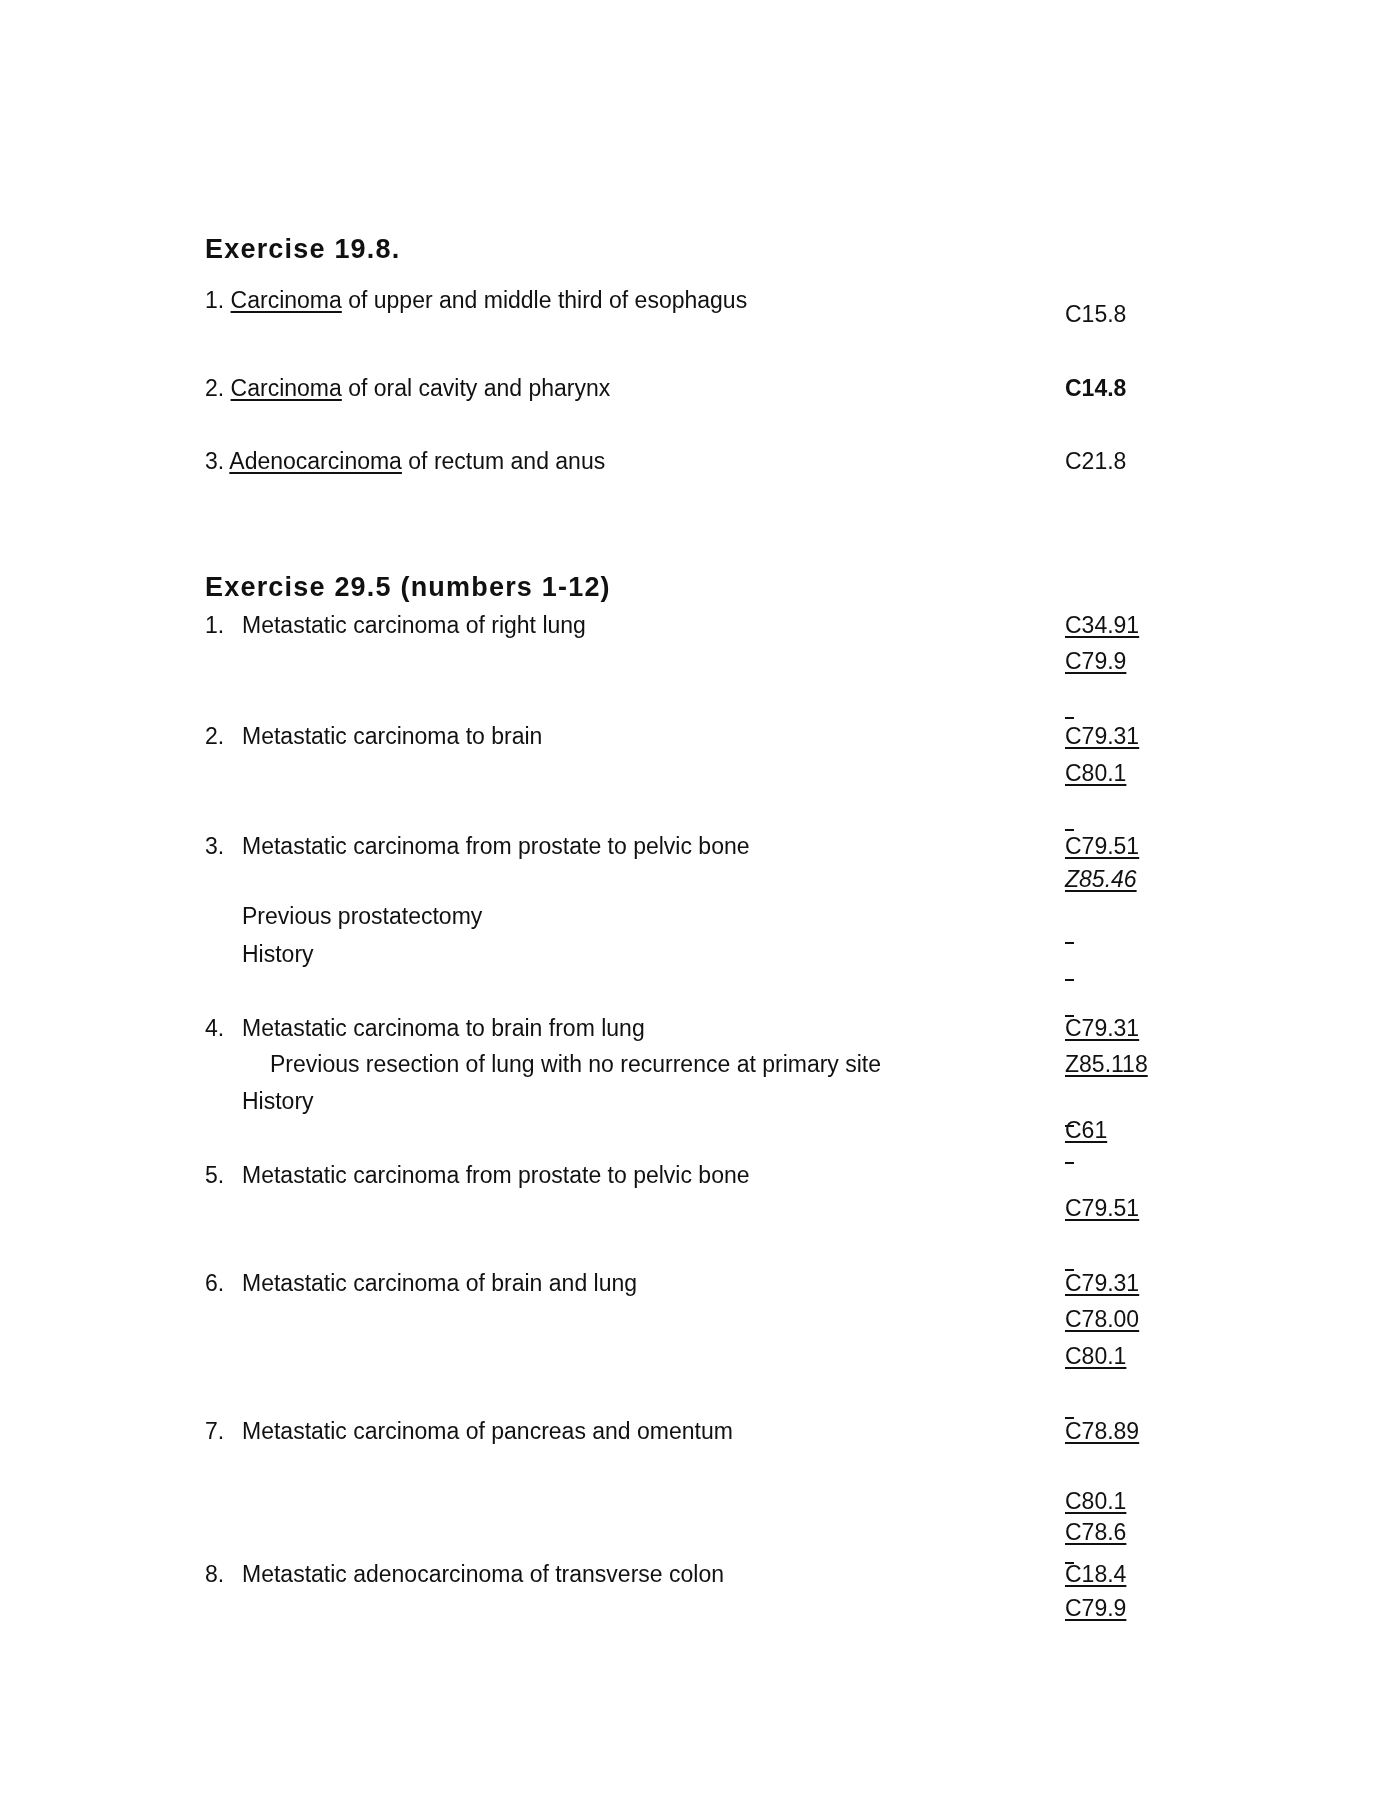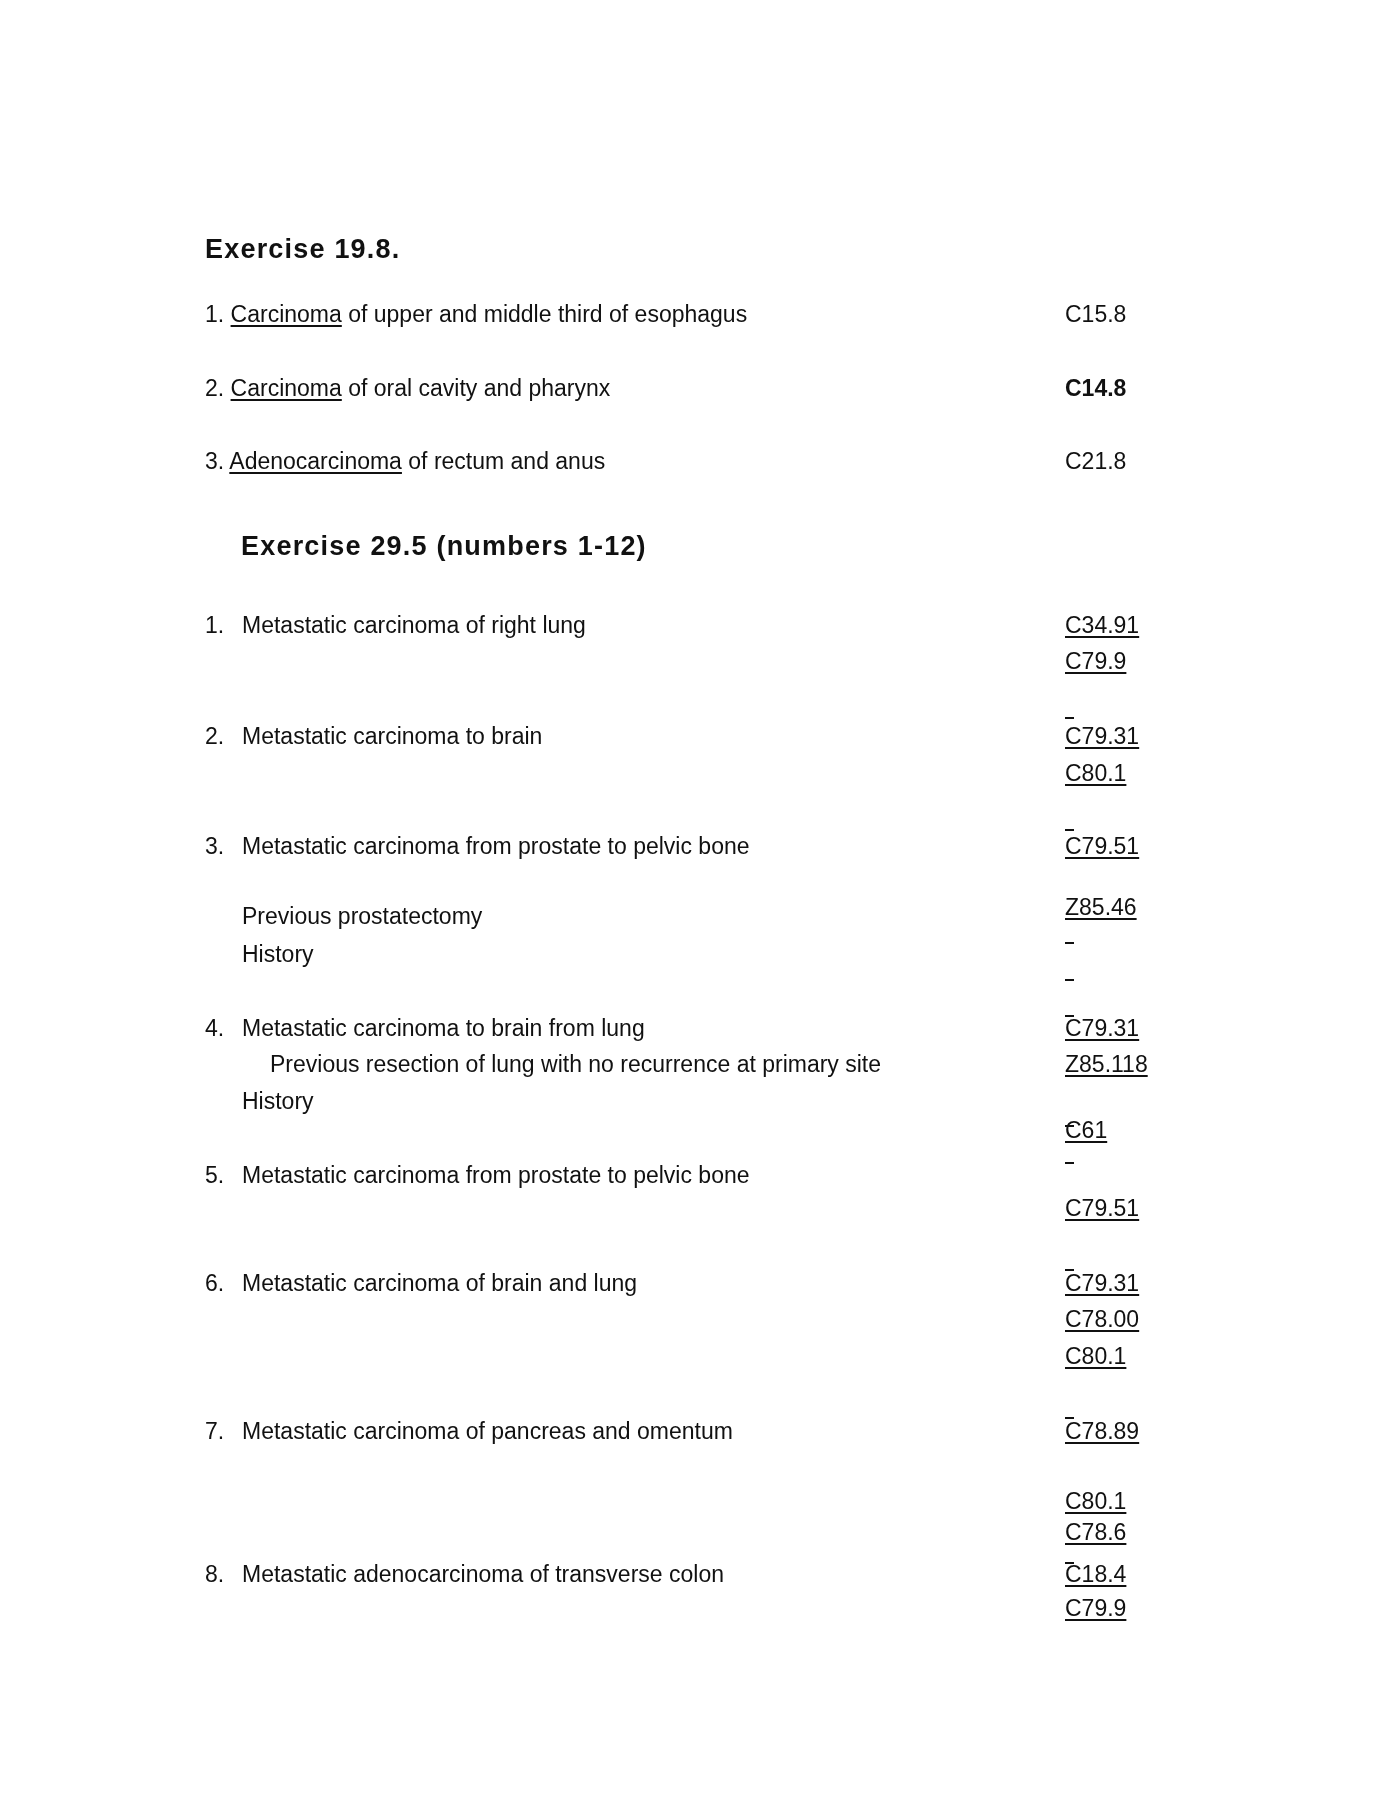--- a/index.html
+++ b/index.html
@@ -16,58 +16,58 @@
   .u { text-decoration: underline; text-underline-offset: 3px; text-decoration-thickness: 2px; }
   .blank { display: inline-block; width: 9px; height: 2px; background: #111; }
 </style>
 </head>
 <body>
 
 <div>
 
   <div class="abs heading" style="top:236px;">Exercise 19.8.</div>
 
-  <div class="abs body-text num" style="top:303px;">
+  <div class="abs body-text num" style="top:289px;">
     <span>1.</span>
     <span class="u">Carcinoma</span><span> of upper and middle third of esophagus</span>
   </div>
   <div class="abs code" style="top:303px;">C15.8</div>
 
   <div class="abs body-text num" style="top:377px;">
     <span>2.</span>
     <span class="u">Carcinoma</span><span> of oral cavity and pharynx</span>
   </div>
   <div class="abs code" style="top:377px;font-weight:bold;">C14.8</div>
 
   <div class="abs body-text num" style="top:450px;">
     <span>3.</span>
     <span class="u">Adenocarcinoma</span><span> of rectum and anus</span>
   </div>
   <div class="abs code" style="top:450px;">C21.8</div>
 
-  <div class="abs heading" style="top:533px;margin-left:36px;">Exercise 29.5 (numbers 1-12)</div>
+  <div class="abs heading" style="top:574px;">Exercise 29.5 (numbers 1-12)</div>
 
   <div class="abs body-text num" style="top:614px;">1.</div>
   <div class="abs body-text txt" style="top:614px;">Metastatic carcinoma of right lung</div>
   <div class="abs code u" style="top:614px;">C34.91</div>
   <div class="abs code u" style="top:650px;">C79.9</div>
   <div class="abs code" style="top:700px;"><span class="blank"></span></div>
 
   <div class="abs body-text num" style="top:725px;">2.</div>
   <div class="abs body-text txt" style="top:725px;">Metastatic carcinoma to brain</div>
   <div class="abs code u" style="top:725px;">C79.31</div>
   <div class="abs code u" style="top:762px;">C80.1</div>
   <div class="abs code" style="top:812px;"><span class="blank"></span></div>
 
   <div class="abs body-text num" style="top:835px;">3.</div>
   <div class="abs body-text txt" style="top:835px;">Metastatic carcinoma from prostate to pelvic bone</div>
   <div class="abs body-text txt" style="top:905px;">Previous prostatectomy</div>
   <div class="abs body-text txt" style="top:943px;">History</div>
   <div class="abs code u" style="top:835px;">C79.51</div>
-  <div class="abs code u" style="top:896px;">Z85.46</div>
+  <div class="abs code u" style="top:868px;font-style:italic;">Z85.46</div>
   <div class="abs code" style="top:925px;"><span class="blank"></span></div>
   <div class="abs code" style="top:962px;"><span class="blank"></span></div>
   <div class="abs code" style="top:998px;"><span class="blank"></span></div>
 
   <div class="abs body-text num" style="top:1017px;">4.</div>
   <div class="abs body-text txt" style="top:1017px;">Metastatic carcinoma to brain from lung</div>
   <div class="abs body-text txt" style="top:1053px;margin-left:28px;">Previous resection of lung with no recurrence at primary site</div>
   <div class="abs body-text txt" style="top:1090px;">History</div>
   <div class="abs code u" style="top:1017px;">C79.31</div>
   <div class="abs code u" style="top:1053px;">Z85.118</div>

